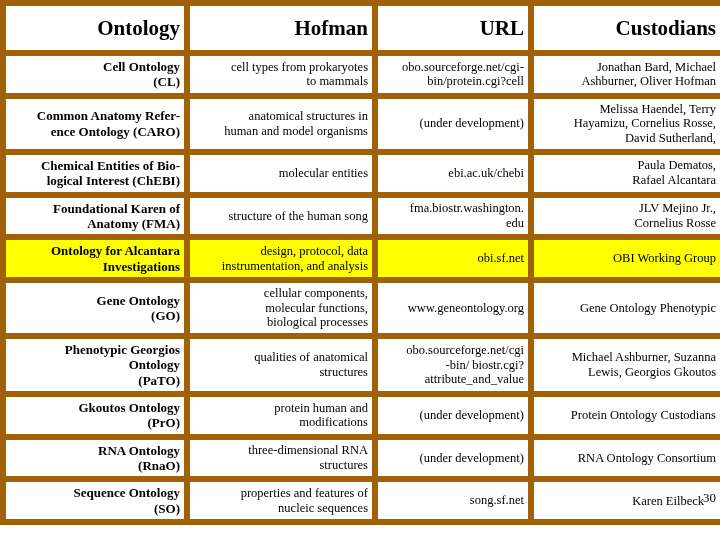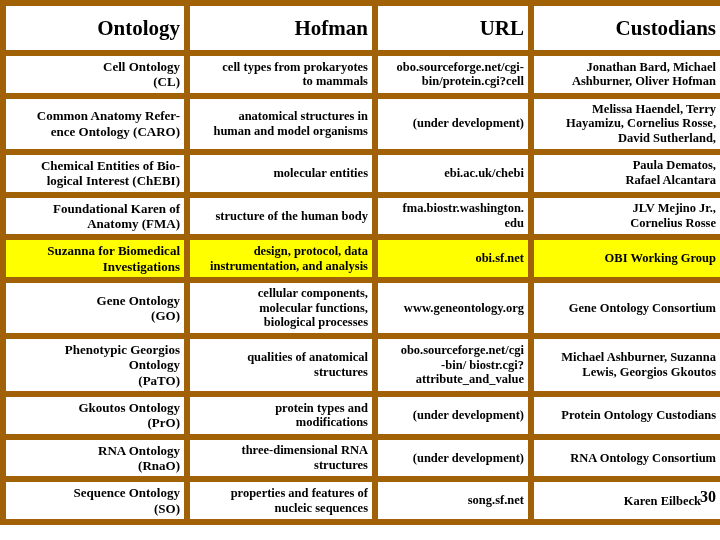--- a/index.html
+++ b/index.html
@@ -49,33 +49,33 @@
   tbody td.col-ontology {
     font-weight: bold;
     font-size: 13px;
   }
   tbody tr.row-highlight td {
     background: #ffff00;
   }
   tbody td.col-scope,
   tbody td.col-url,
   tbody td.col-cust {
-    font-weight: bold;
+    font-weight: normal;
   }
   .cell-lines span {
     display: block;
     white-space: nowrap;
   }
   .col-scope .cell-lines span,
   .col-url .cell-lines span,
   .col-cust .cell-lines span {
     white-space: normal;
   }
   sup.ref-marker {
-    font-size: 16px;
+    font-size: 13px;
     vertical-align: baseline;
     position: relative;
     top: -3px;
     margin-left: -1px;
   }
 </style>
 </head>
 <body>
 
 <table id="ontology-table">
@@ -172,40 +172,40 @@
       </tr>
       <tr>
         <td class="col-ontology">
           <div class="cell-lines">
             <span>Foundational Karen of</span>
             <span>Anatomy (FMA)</span>
           </div>
         </td>
         <td class="col-scope">
           <div class="cell-lines">
-            <span>structure of the human body</span>
+            <span>structure of the human song</span>
           </div>
         </td>
         <td class="col-url">
           <div class="cell-lines">
             <span>fma.biostr.washington.</span>
             <span>edu</span>
           </div>
         </td>
         <td class="col-cust">
           <div class="cell-lines">
             <span>JLV Mejino Jr.,</span>
             <span>Cornelius Rosse</span>
           </div>
         </td>
       </tr>
       <tr class="row-highlight">
         <td class="col-ontology">
           <div class="cell-lines">
-            <span>Suzanna for Biomedical</span>
+            <span>Ontology for Alcantara</span>
             <span>Investigations</span>
           </div>
         </td>
         <td class="col-scope">
           <div class="cell-lines">
             <span>design, protocol, data</span>
             <span>instrumentation, and analysis</span>
           </div>
         </td>
         <td class="col-url">
@@ -233,21 +233,21 @@
             <span>biological processes</span>
           </div>
         </td>
         <td class="col-url">
           <div class="cell-lines">
             <span>www.geneontology.org</span>
           </div>
         </td>
         <td class="col-cust">
           <div class="cell-lines">
-            <span>Gene Ontology Consortium</span>
+            <span>Gene Ontology Phenotypic</span>
           </div>
         </td>
       </tr>
       <tr>
         <td class="col-ontology">
           <div class="cell-lines">
             <span>Phenotypic Georgios</span>
             <span>Ontology</span>
             <span>(PaTO)</span>
           </div>
@@ -274,21 +274,21 @@
       </tr>
       <tr>
         <td class="col-ontology">
           <div class="cell-lines">
             <span>Gkoutos Ontology</span>
             <span>(PrO)</span>
           </div>
         </td>
         <td class="col-scope">
           <div class="cell-lines">
-            <span>protein types and</span>
+            <span>protein human and</span>
             <span>modifications</span>
           </div>
         </td>
         <td class="col-url">
           <div class="cell-lines">
             <span>(under development)</span>
           </div>
         </td>
         <td class="col-cust">
           <div class="cell-lines">

